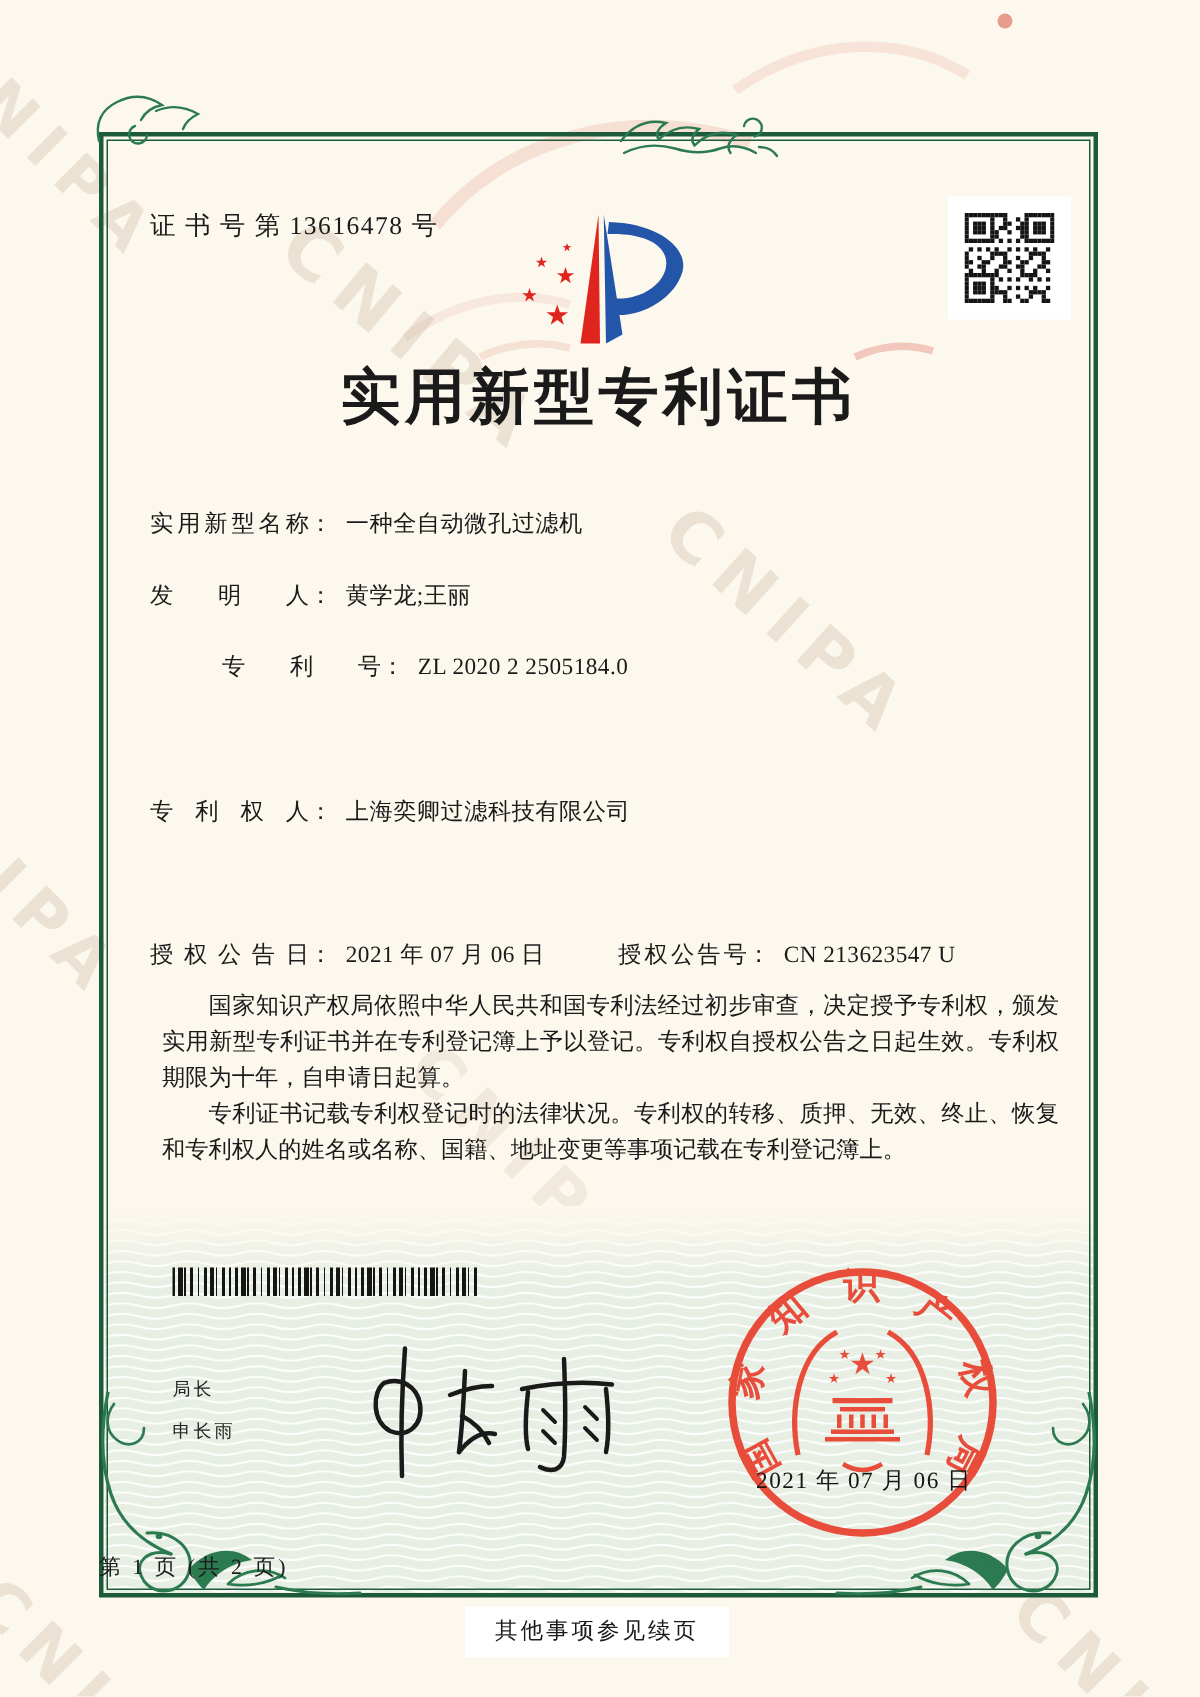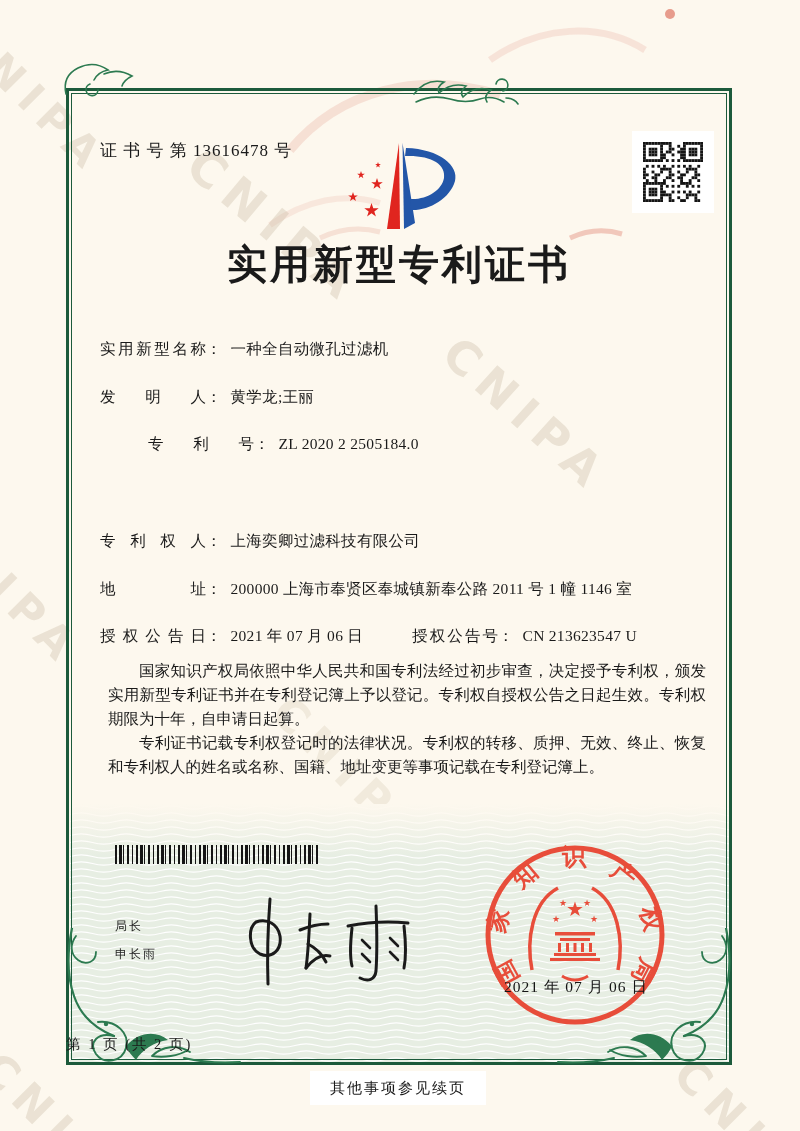--- a/index.html
+++ b/index.html
@@ -368,23 +368,20 @@
   </div>
   <div class="frow" style="top:387px;">
     <span class="flabel">发明人</span><span>：</span><span class="fval">黄学龙;王丽</span>
   </div>
   <div class="frow" style="top:434px;margin-left:48px;">
     <span class="flabel">专利号</span><span>：</span><span class="fval">ZL 2020 2 2505184.0</span>
   </div>
   <div class="frow" style="top:531px;">
     <span class="flabel">专利权人</span><span>：</span><span class="fval">上海奕卿过滤科技有限公司</span>
   </div>
-  <div class="frow" style="top:579px;">
-    <span class="flabel">地址</span><span>：</span><span class="fval">200000 上海市奉贤区奉城镇新奉公路 2011 号 1 幢 1146 室</span>
-  </div>
   <div class="frow" style="top:626px;">
     <span class="flabel">授权公告日</span><span>：</span><span class="fval">2021 年 07 月 06 日</span>
     <span class="grp2">
       <span class="flabel2">授权公告号</span><span>：</span><span class="fval">CN 213623547 U</span>
     </span>
   </div>
 
   <div class="paras">
     <p>国家知识产权局依照中华人民共和国专利法经过初步审查，决定授予专利权，颁发实用新型专利证书并在专利登记簿上予以登记。专利权自授权公告之日起生效。专利权期限为十年，自申请日起算。</p>
     <p>专利证书记载专利权登记时的法律状况。专利权的转移、质押、无效、终止、恢复和专利权人的姓名或名称、国籍、地址变更等事项记载在专利登记簿上。</p>

